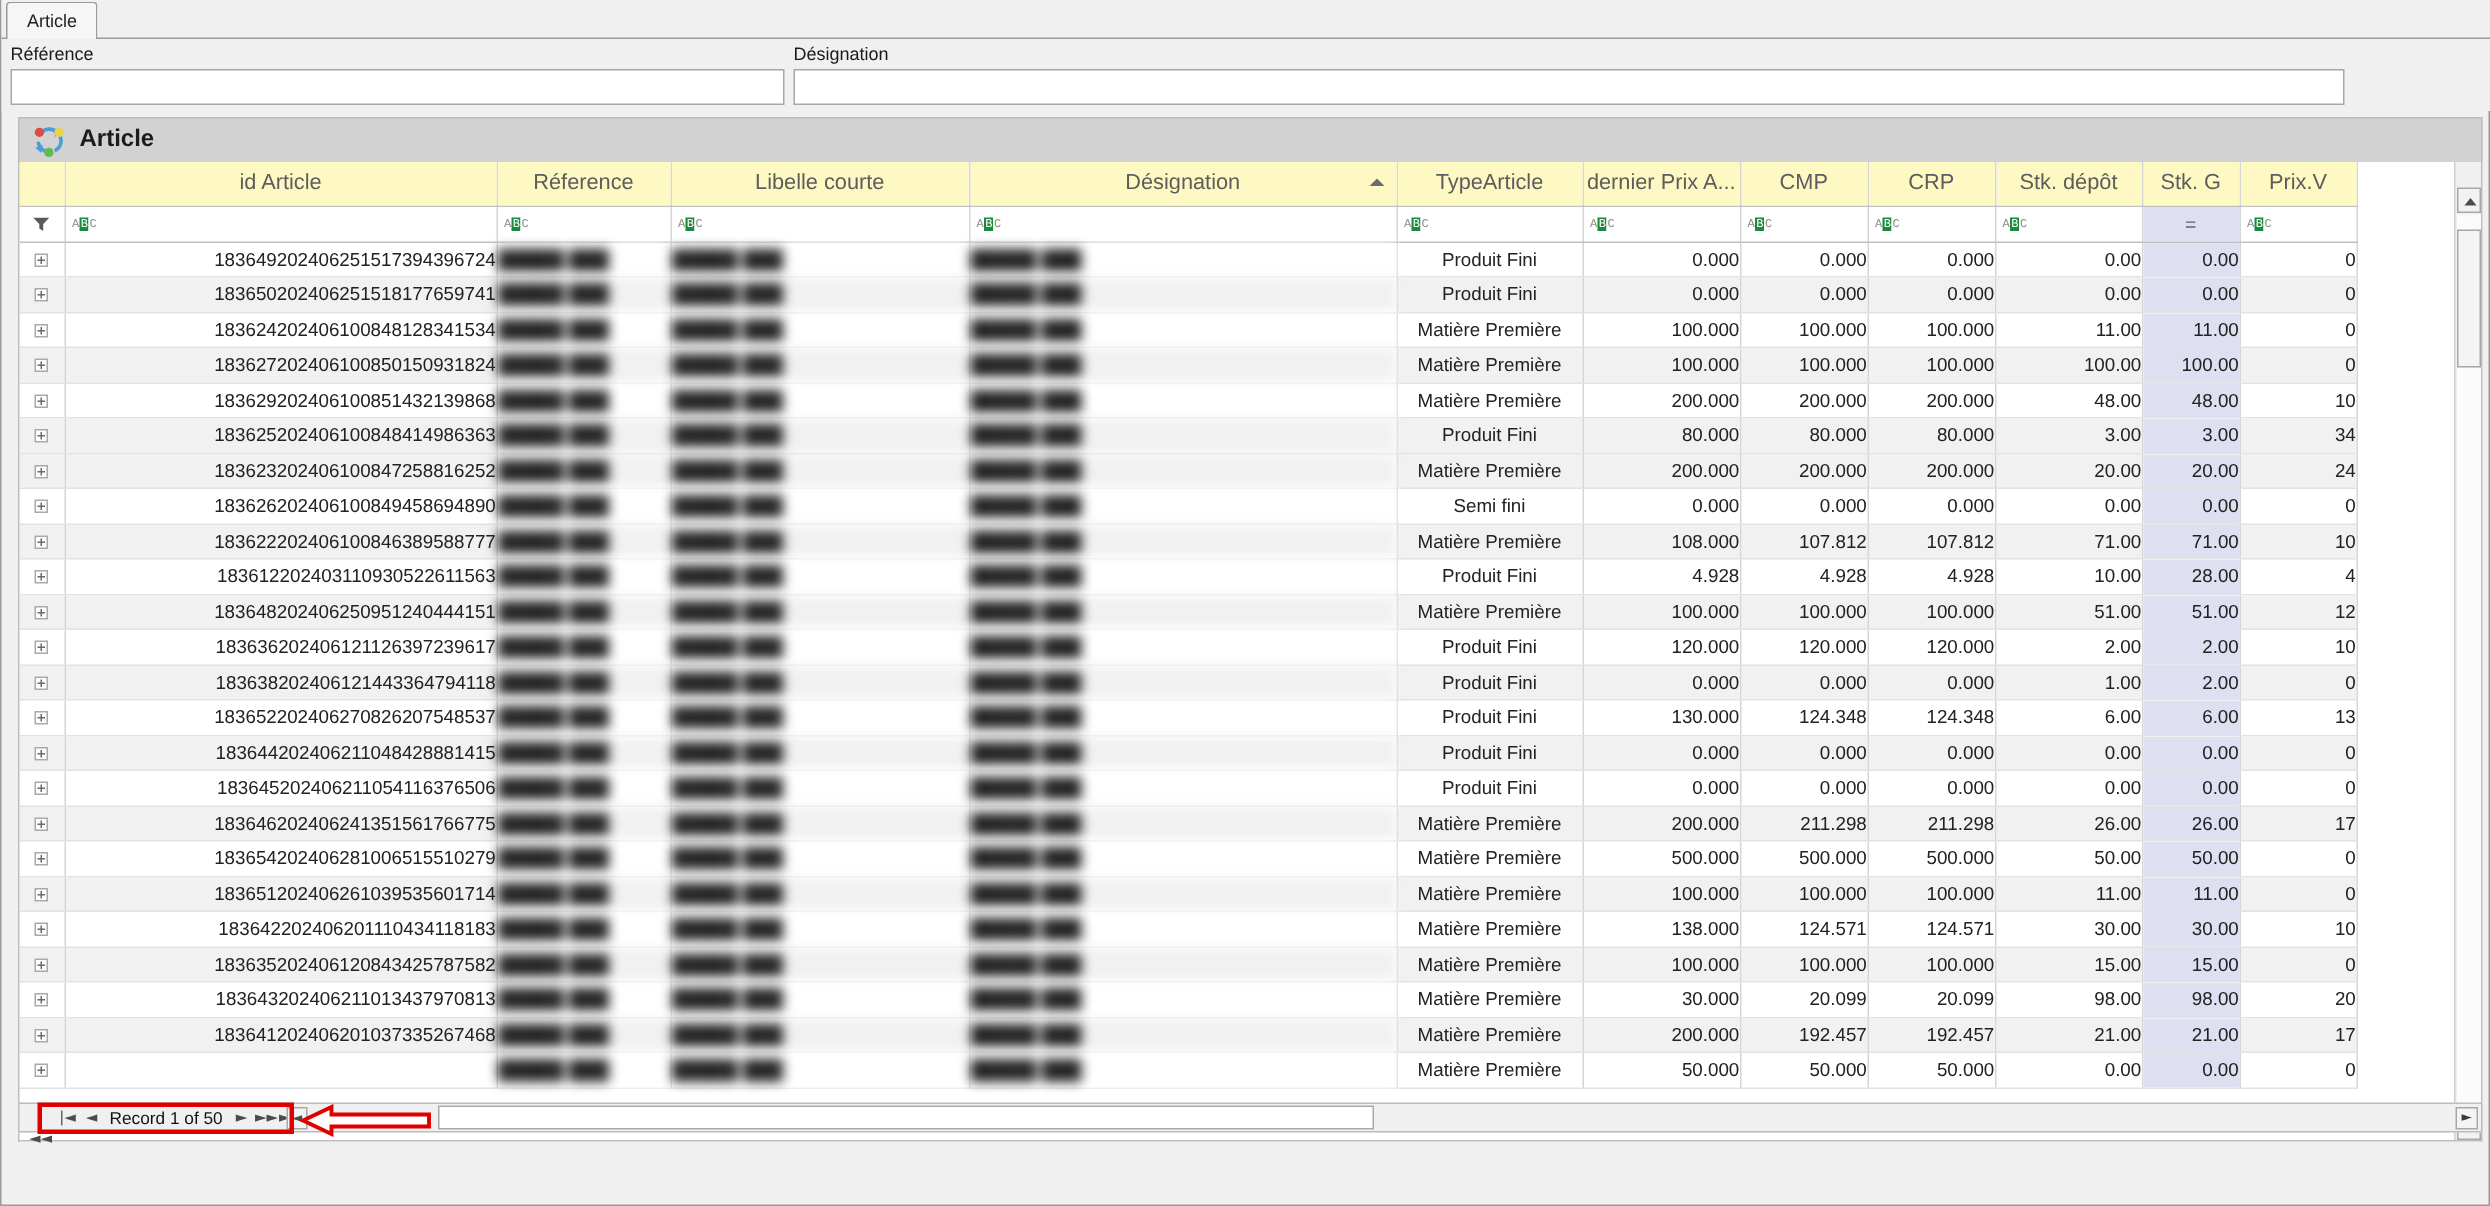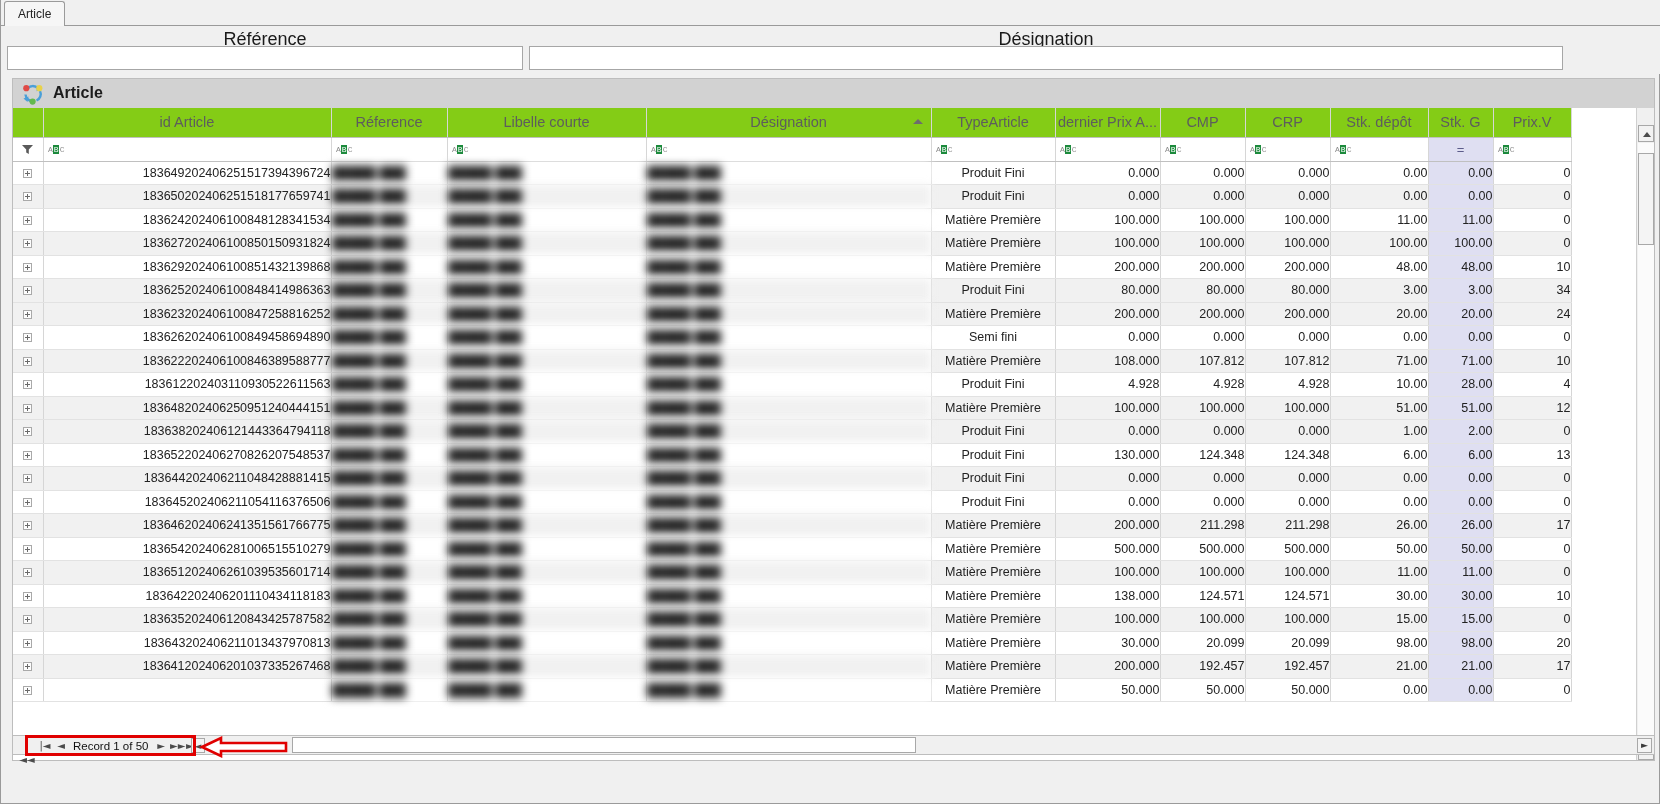--- a/index.html
+++ b/index.html
@@ -36,21 +36,21 @@
     line-height: 15px;
   }
 
   
   .filterpanel {
     position: absolute; left: 0; top: 26px; width: 1660px; height: 48px;
     background: #f0f0f0;
   }
   .flabel {
     position: absolute; top: 3px;
-    font-size: 18px; color: #1a1a1a; text-align: center;
+    font-size: 12px; color: #1a1a1a; 
   }
   .flabel.ref { left: 6px; width: 516px; }
   .flabel.des { left: 528px; width: 1034px; }
   .finput {
     position: absolute; top: 20px; height: 24px;
     background: #ffffff;
     border: 1px solid #a6a6a6;
     font-size: 12px; color: #111;
     padding: 0 4px;
     outline: none;
@@ -98,21 +98,21 @@
     border-right: 1px solid #d6d6d6;
     border-bottom: 1px solid #e2e2e2;
     padding: 0;
     font-size: 12.5px;
     color: #222;
     height: 23.5px;
     overflow: hidden;
     white-space: nowrap;
   }
   table.gt thead th {
-    background: #84cc16;
+    background: #fef9c3;
     border-bottom: 1px solid #c0c0c0;
     color: #5d5d5d;
     font-weight: normal;
     font-size: 14.5px;
     height: 29px;
     text-align: center;
     position: relative;
   }
   th.sorted .sortarrow {
     position: absolute; right: 8px; top: 11px;
@@ -492,20 +492,34 @@
               <td class="c-lib blur">█████ ███</td>
               <td class="c-des blur">█████ ███</td>
               <td class="c-type ctr">Matière Première</td>
               <td class="c-dpa num">100.000</td>
               <td class="c-cmp num">100.000</td>
               <td class="c-crp num">100.000</td>
               <td class="c-skd num">51.00</td>
               <td class="c-skg num selcol">51.00</td>
               <td class="c-pv num">12</td>
             </tr>
+            <tr class="odd">
+              <td class="c-mark mark"><span class="expander"></span></td>
+              <td class="c-id idc">183636202406121126397239617</td>
+              <td class="c-ref blur">█████ ███</td>
+              <td class="c-lib blur">█████ ███</td>
+              <td class="c-des blur">█████ ███</td>
+              <td class="c-type ctr">Produit Fini</td>
+              <td class="c-dpa num">120.000</td>
+              <td class="c-cmp num">120.000</td>
+              <td class="c-crp num">120.000</td>
+              <td class="c-skd num">2.00</td>
+              <td class="c-skg num selcol">2.00</td>
+              <td class="c-pv num">10</td>
+            </tr>
             <tr class="even">
               <td class="c-mark mark"><span class="expander"></span></td>
               <td class="c-id idc">183638202406121443364794118</td>
               <td class="c-ref blur">█████ ███</td>
               <td class="c-lib blur">█████ ███</td>
               <td class="c-des blur">█████ ███</td>
               <td class="c-type ctr">Produit Fini</td>
               <td class="c-dpa num">0.000</td>
               <td class="c-cmp num">0.000</td>
               <td class="c-crp num">0.000</td>

